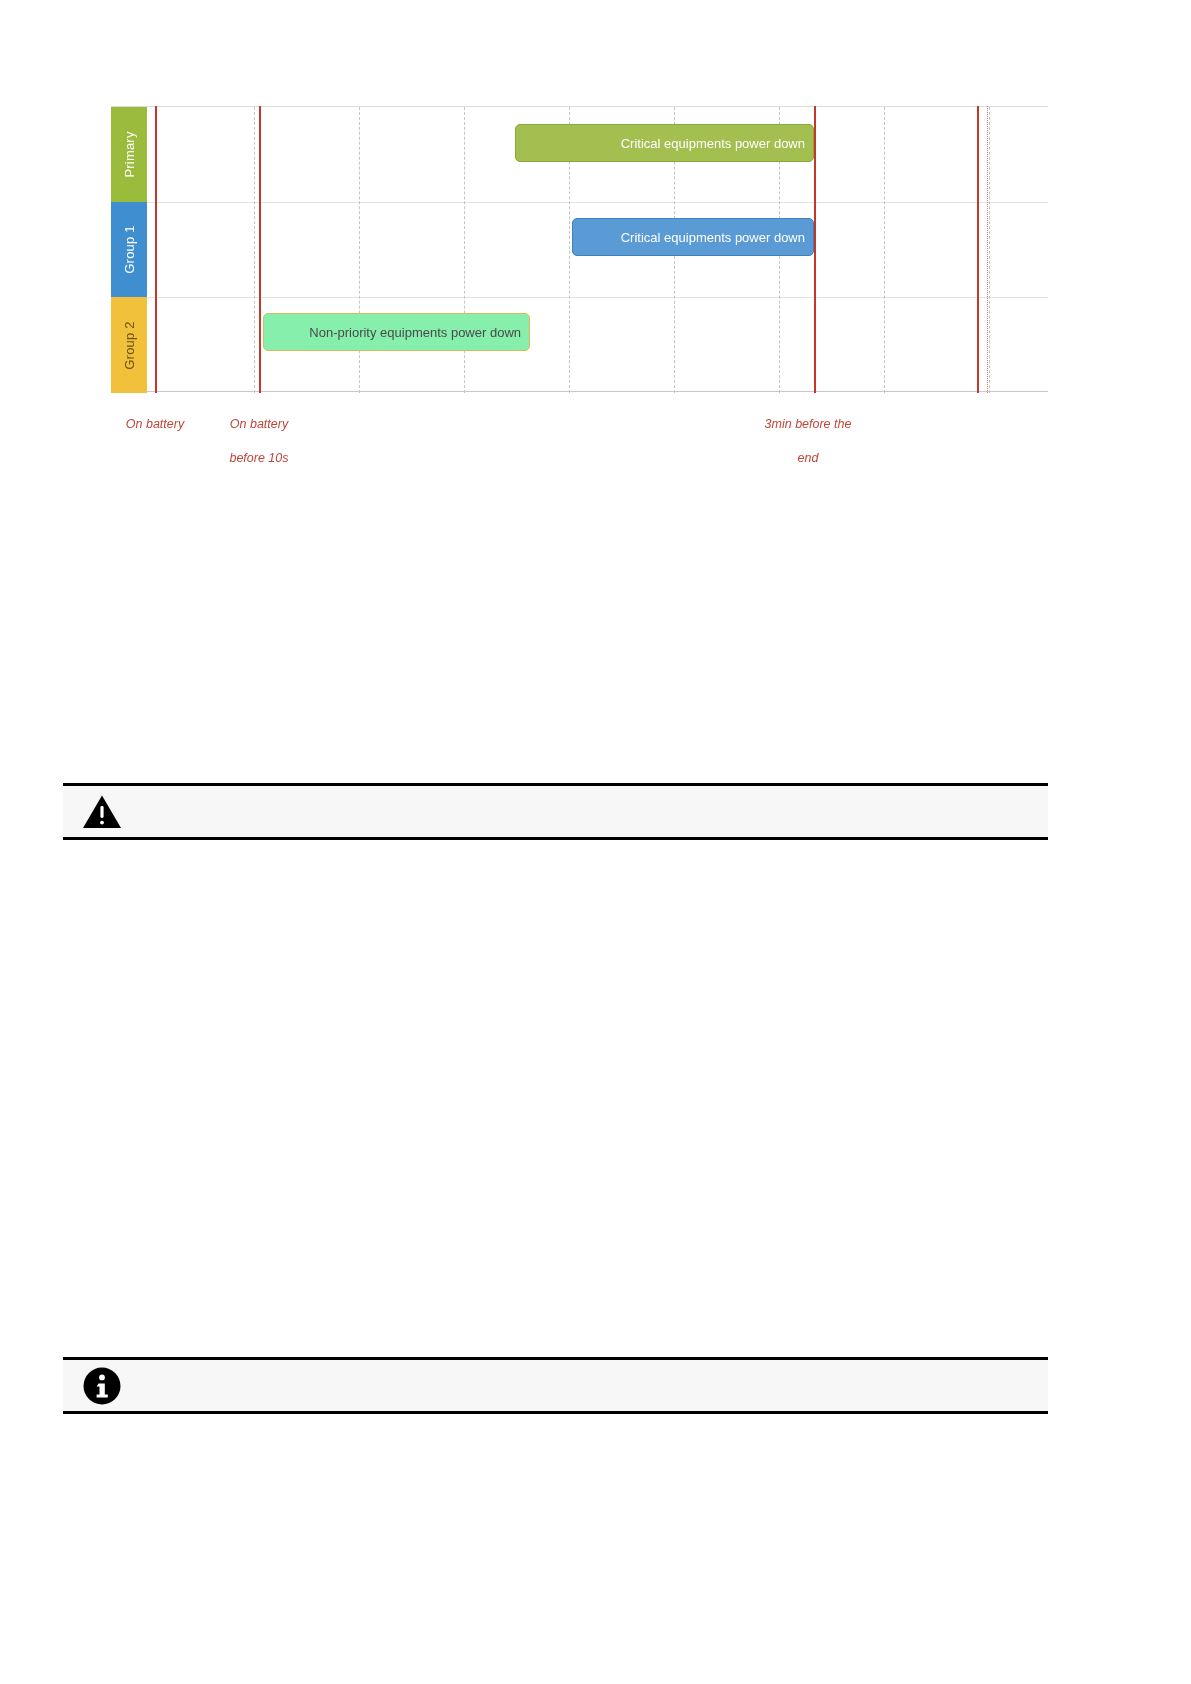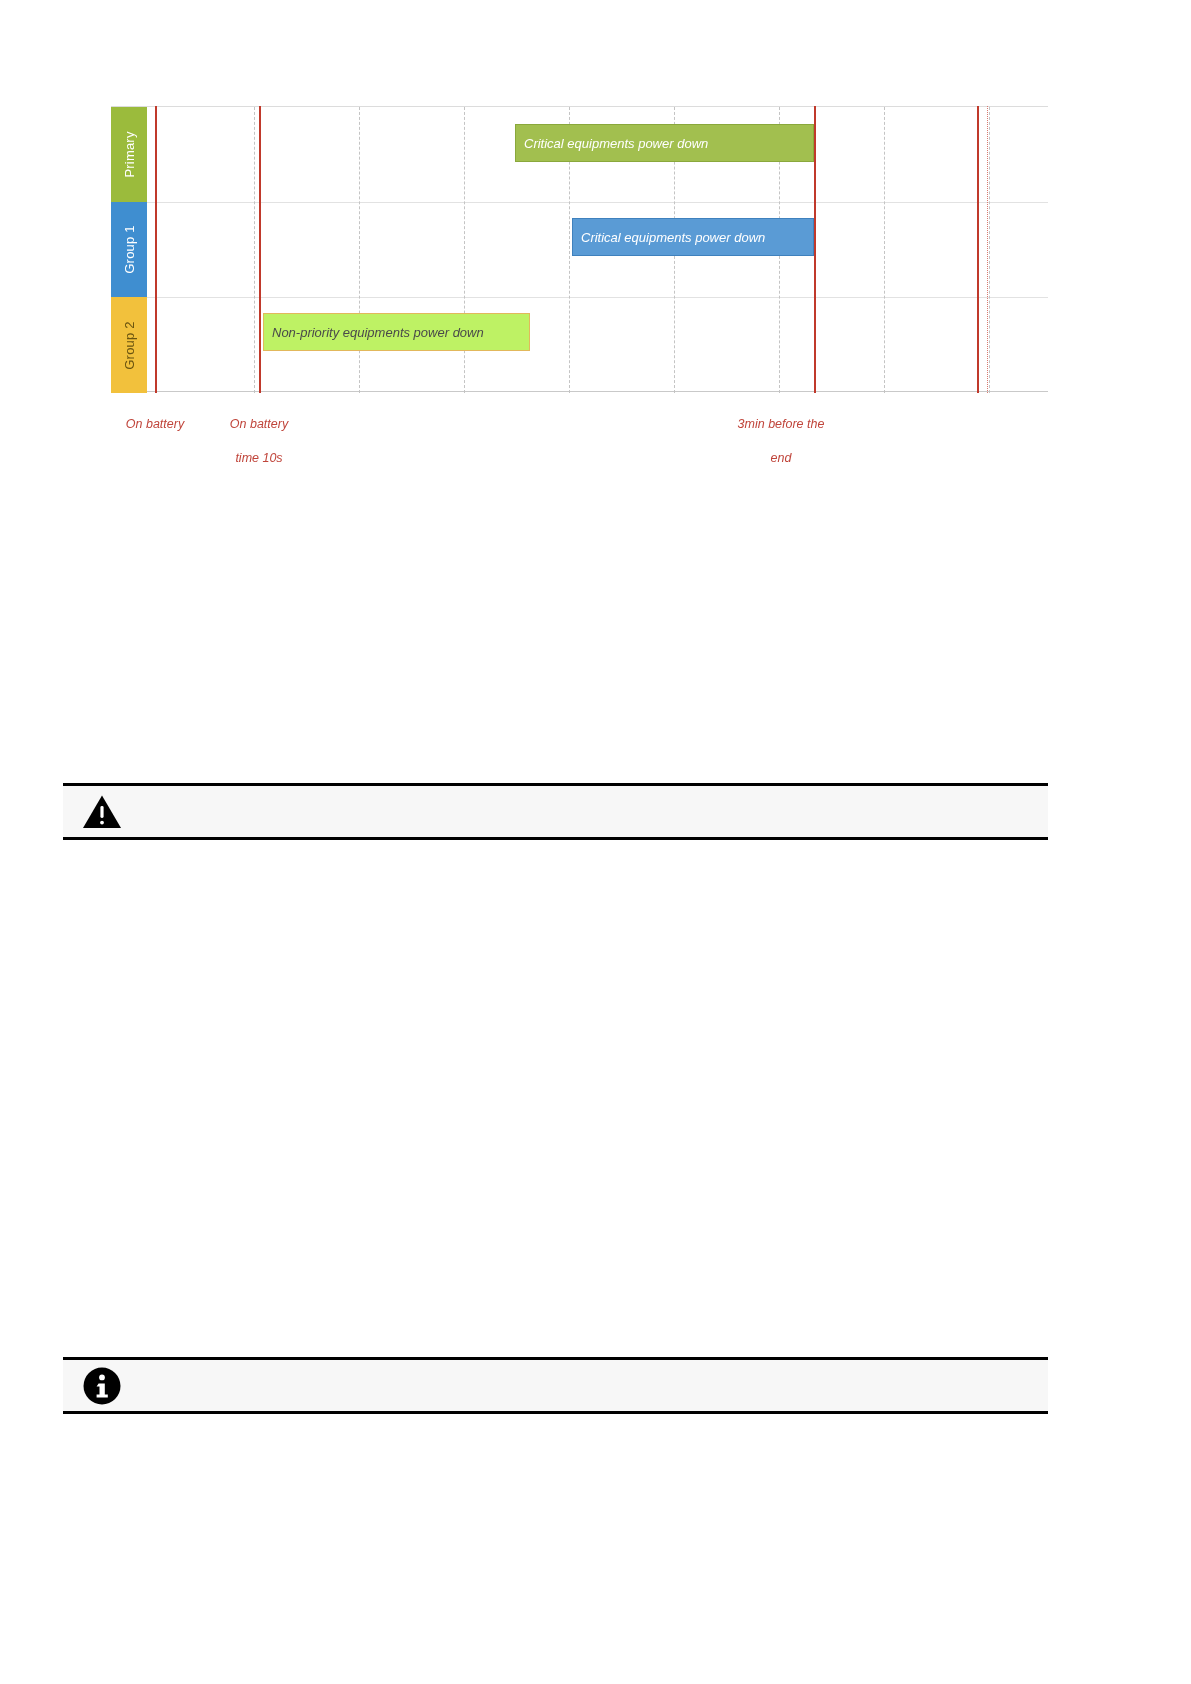--- a/index.html
+++ b/index.html
@@ -73,42 +73,41 @@
   }
   .lane-primary { background: #9bbb3c; }
   .lane-group1  { background: #3f8ed0; }
   .lane-group2  { background: #f2c13c; }
   .lane-group2 span { color: #6a5410; }
 
   
   .task-bar {
     position: absolute;
     height: 38px;
-    border-radius: 0;
-    display: flex;
-    align-items: center;
-    justify-content: flex-start;
+    border-radius: 5px;
+    display: flex;
+    align-items: center;
+    justify-content: flex-end;
     box-sizing: border-box;
     font-size: 13px;
     text-align: center;
     padding: 0 8px;
-    font-style: italic;
   }
   .bar-primary {
     background: #a2bf4f;
     border: 1px solid #8aa83c;
     color: #ffffff;
   }
   .bar-group1 {
     background: #5a9bd5;
     border: 1px solid #3f81bd;
     color: #ffffff;
   }
   .bar-group2 {
-    background: #bef264;
+    background: #86efac;
     border: 1px solid #e2b85c;
     color: #4a4a4a;
   }
 
   
   .event-line {
     position: absolute;
     top: -1px;
     width: 0;
     height: 287px;
@@ -208,24 +207,24 @@
     <div class="event-line dotted" style="left:876px;"></div>
   </div>
 
   <div class="event-caption" style="left:-26px; width:140px;">
     <div>On battery</div>
     <div></div>
   </div>
 
   <div class="event-caption" style="left:78px; width:140px;">
     <div>On battery</div>
-    <div>time 10s</div>
-  </div>
-
-  <div class="event-caption" style="left:600px; width:140px;">
+    <div>before 10s</div>
+  </div>
+
+  <div class="event-caption" style="left:627px; width:140px;">
     <div>3min before the</div>
     <div>end</div>
   </div>
 
 </div>
 
 <div class="notice-box" id="notice-warning">
   <div class="notice-icon">
     <svg width="40" height="36" viewBox="0 0 40 36" aria-hidden="true">
       <path d="M20 1.5 L39 34 L1 34 Z" fill="#000000"></path>

